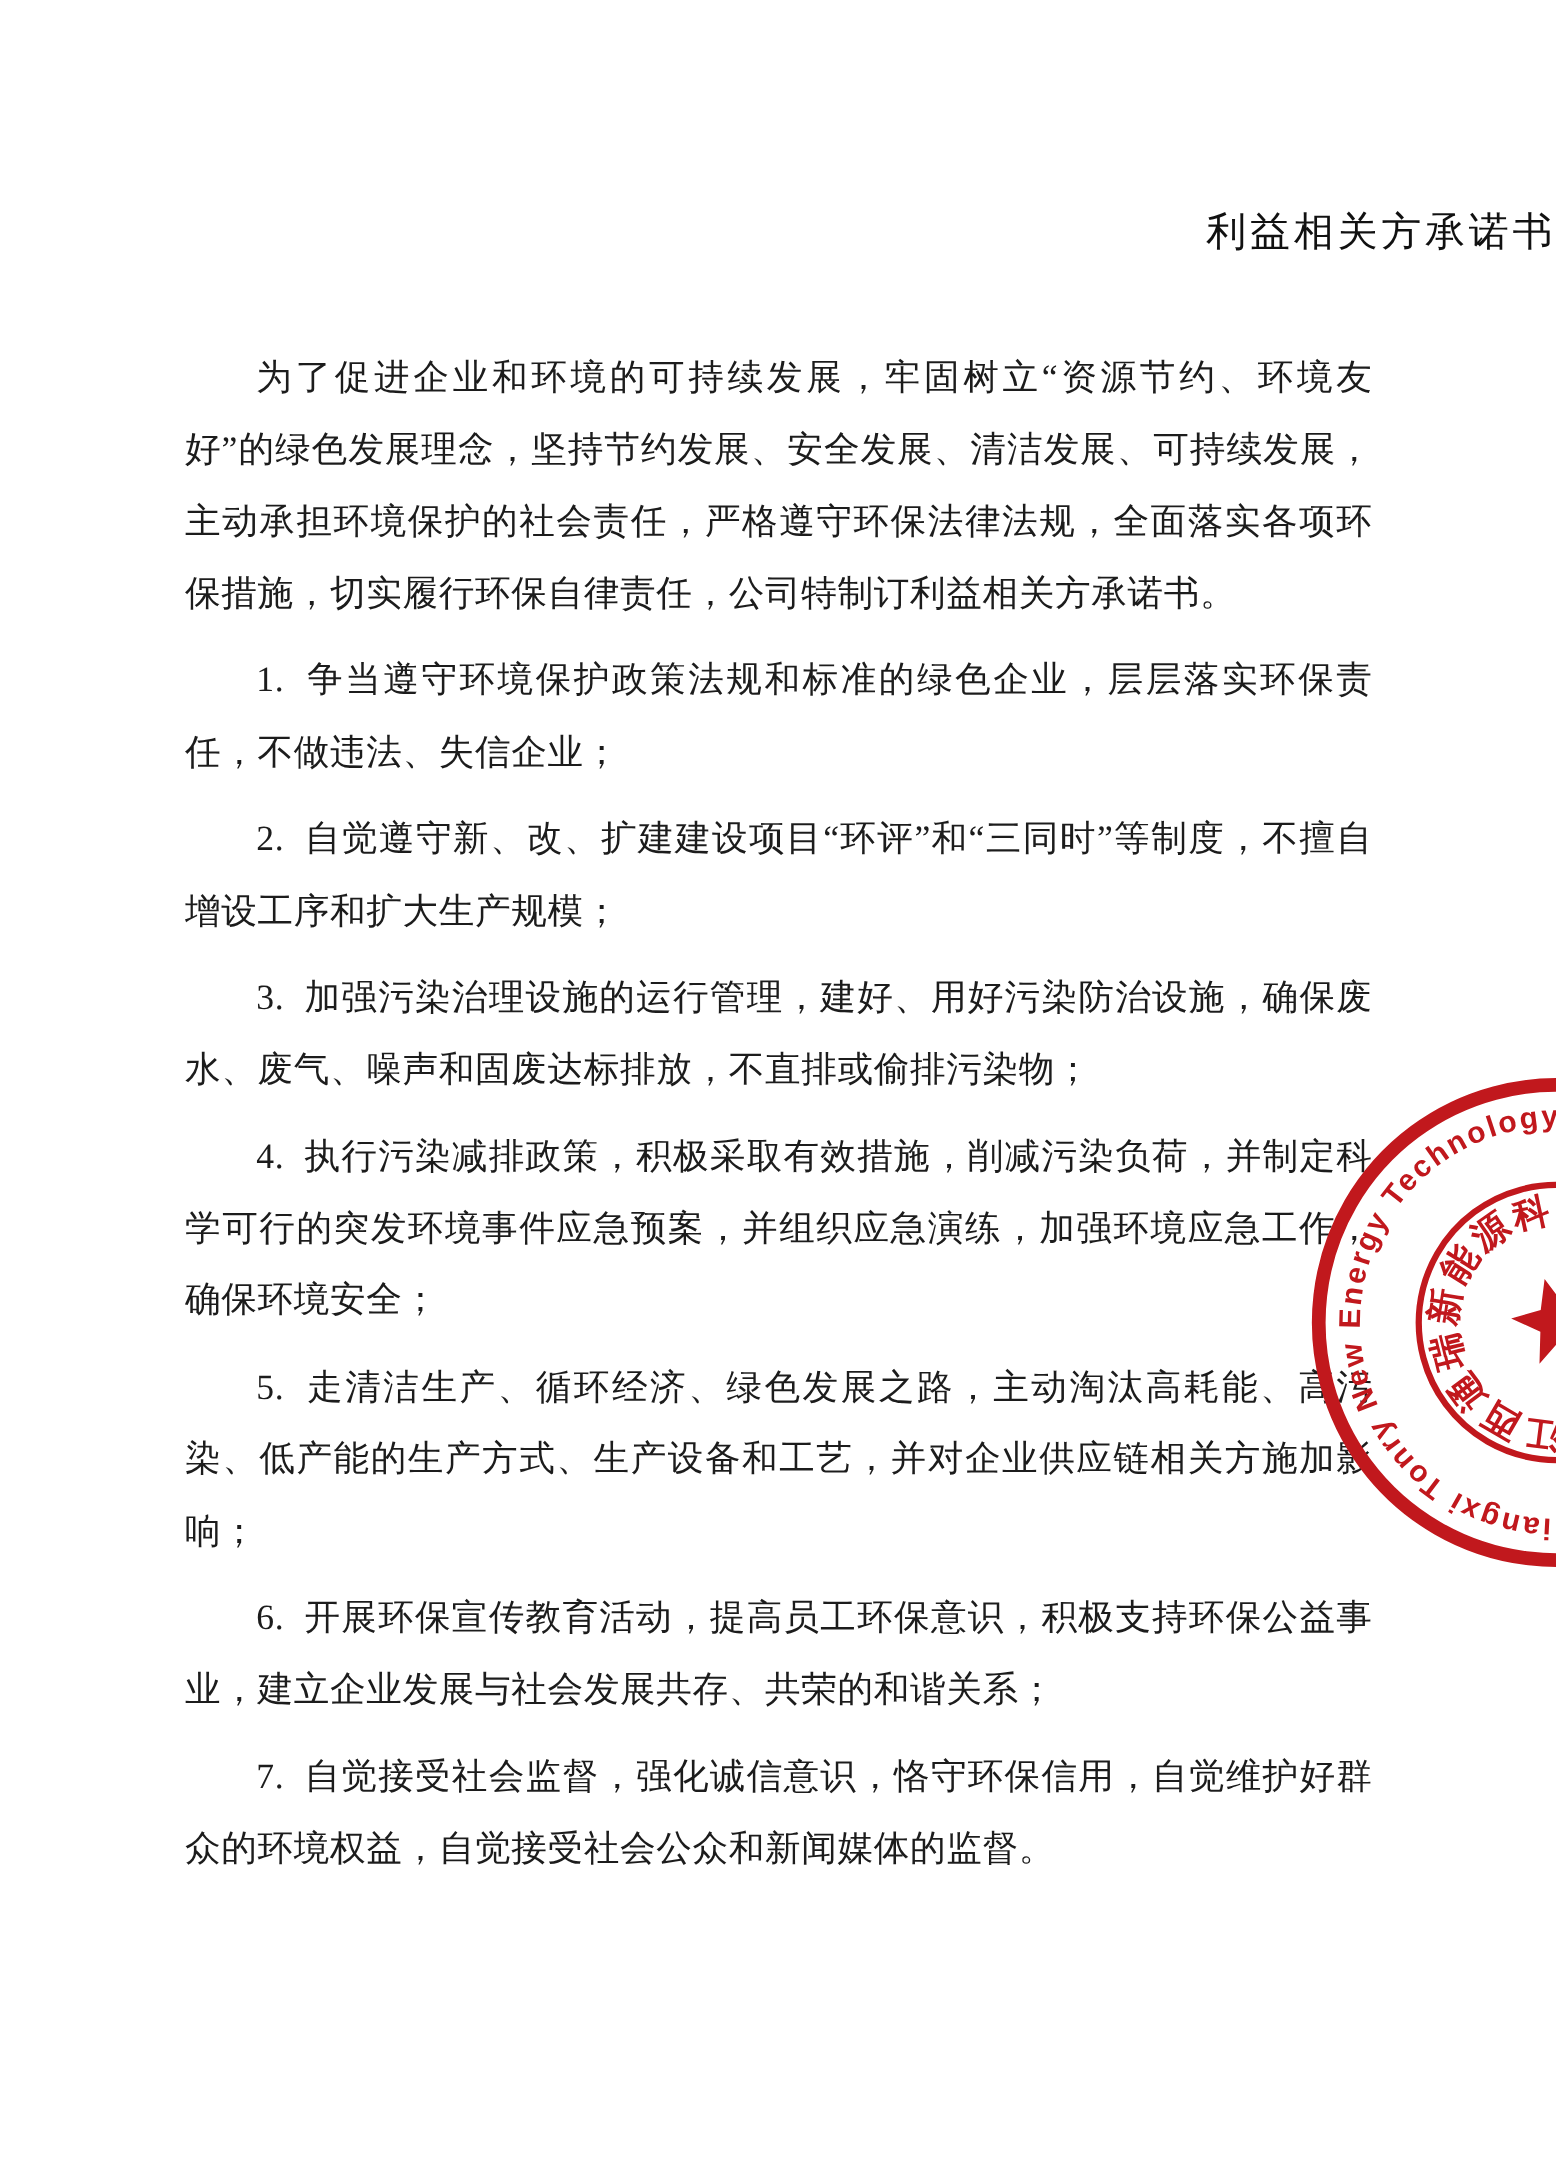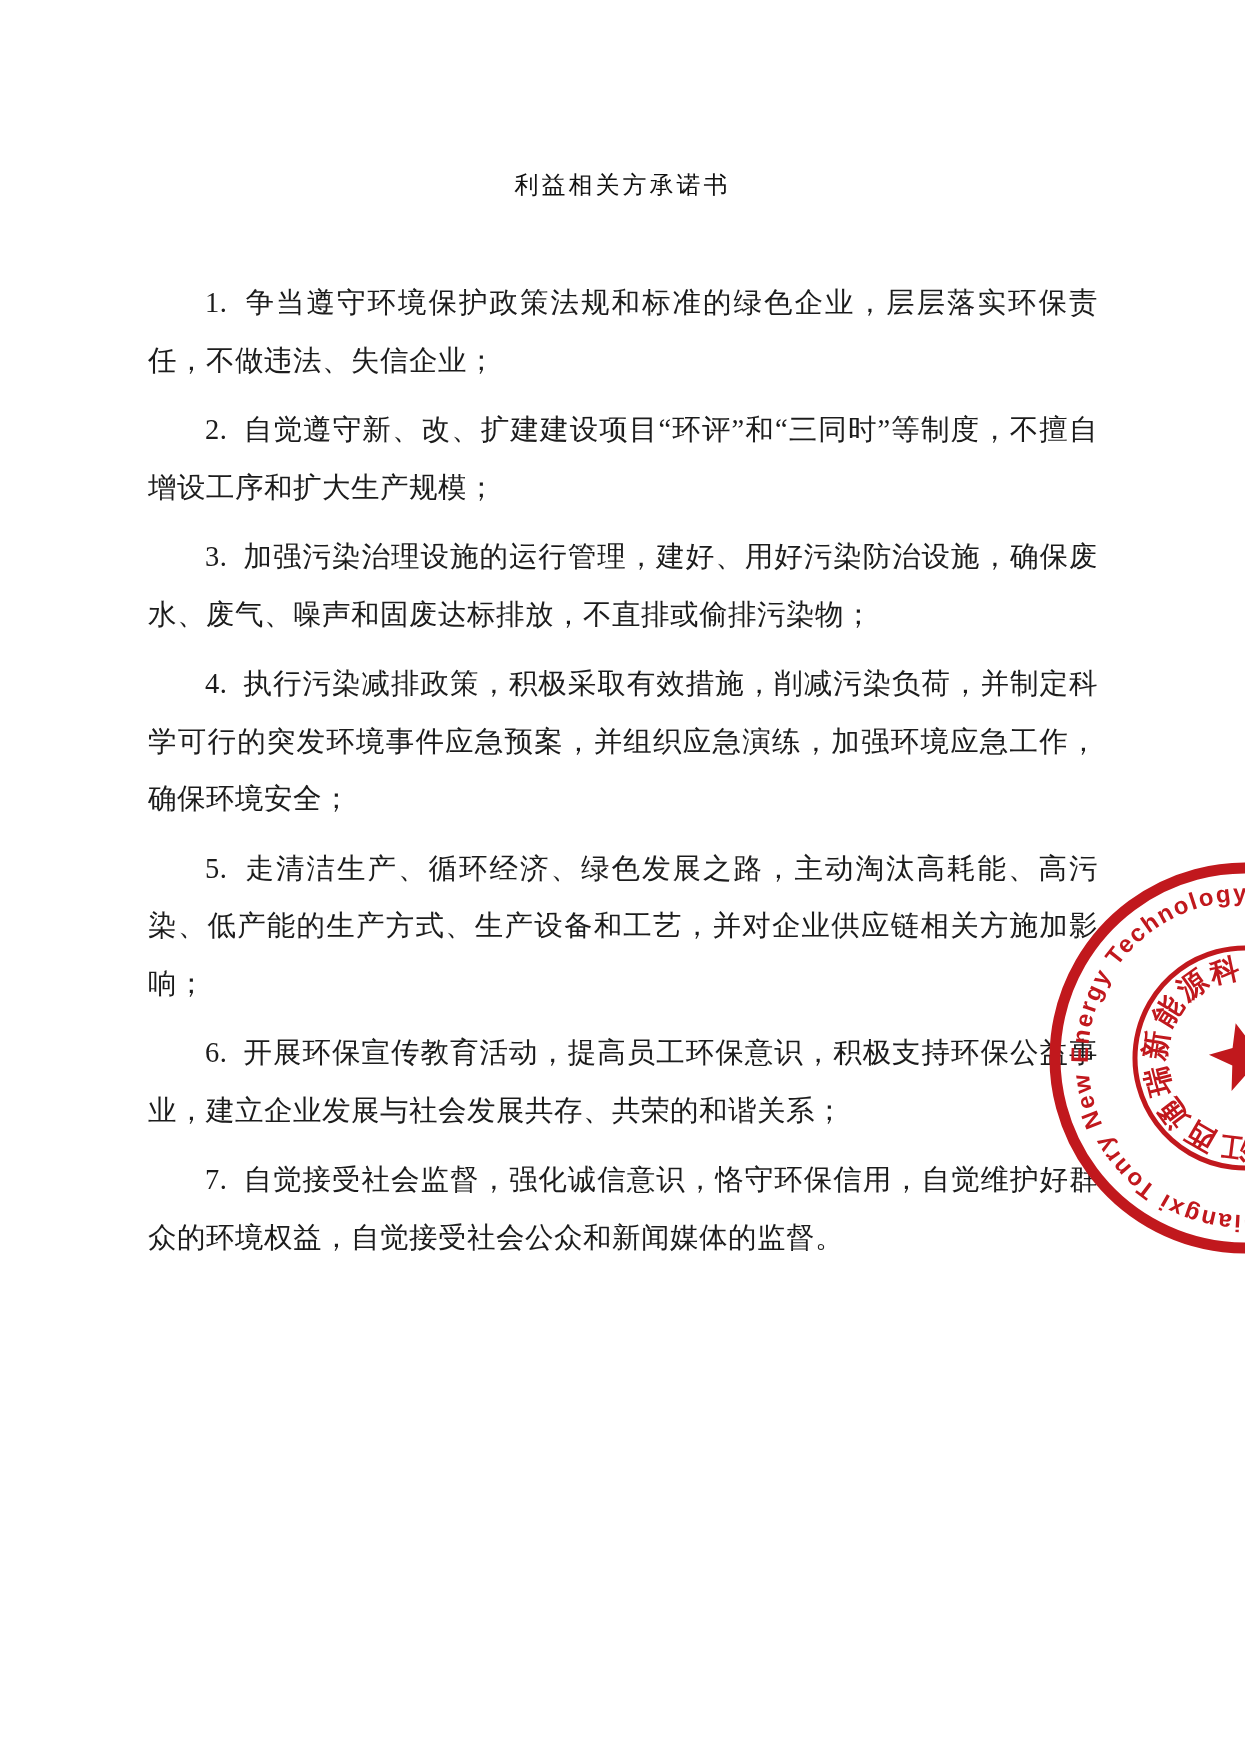--- a/index.html
+++ b/index.html
@@ -14,22 +14,22 @@
     background: #ffffff;
     overflow: hidden;
     font-family: "Liberation Serif", "DejaVu Serif", serif;
     color: #1c1c1c;
   }
   .doc-title {
     margin: 0;
     padding-top: 162px;
     height: 46px;
     line-height: 46px;
-    text-align: center;
-    font-size: 24px;
+    text-align: right;
+    font-size: 32px;
     font-weight: normal;
     letter-spacing: 3px;
     color: #111111;
   }
   .doc-body {
     width: 950px;
     margin: 66px 147px 0 148px;
   }
   .body-para {
     margin: 0 0 12px 0;
@@ -68,20 +68,21 @@
   .seal .star { fill: var(--seal-color); }
 </style>
 </head>
 <body>
 
 <div class="page">
 
   <h1 class="doc-title">利益相关方承诺书</h1>
 
   <div class="doc-body">
+      <p class="body-para">为了促进企业和环境的可持续发展，牢固树立“资源节约、环境友好”的绿色发展理念，坚持节约发展、安全发展、清洁发展、可持续发展，主动承担环境保护的社会责任，严格遵守环保法律法规，全面落实各项环保措施，切实履行环保自律责任，公司特制订利益相关方承诺书。</p>
       <p class="body-para">1.&nbsp; 争当遵守环境保护政策法规和标准的绿色企业，层层落实环保责任，不做违法、失信企业；</p>
       <p class="body-para">2.&nbsp; 自觉遵守新、改、扩建建设项目“环评”和“三同时”等制度，不擅自增设工序和扩大生产规模；</p>
       <p class="body-para">3.&nbsp; 加强污染治理设施的运行管理，建好、用好污染防治设施，确保废水、废气、噪声和固废达标排放，不直排或偷排污染物；</p>
       <p class="body-para">4.&nbsp; 执行污染减排政策，积极采取有效措施，削减污染负荷，并制定科学可行的突发环境事件应急预案，并组织应急演练，加强环境应急工作，确保环境安全；</p>
       <p class="body-para">5.&nbsp; 走清洁生产、循环经济、绿色发展之路，主动淘汰高耗能、高污染、低产能的生产方式、生产设备和工艺，并对企业供应链相关方施加影响；</p>
       <p class="body-para">6.&nbsp; 开展环保宣传教育活动，提高员工环保意识，积极支持环保公益事业，建立企业发展与社会发展共存、共荣的和谐关系；</p>
       <p class="body-para">7.&nbsp; 自觉接受社会监督，强化诚信意识，恪守环保信用，自觉维护好群众的环境权益，自觉接受社会公众和新闻媒体的监督。</p>
     </div>
 
   <svg class="seal" viewBox="0 0 420 420" aria-hidden="true">

